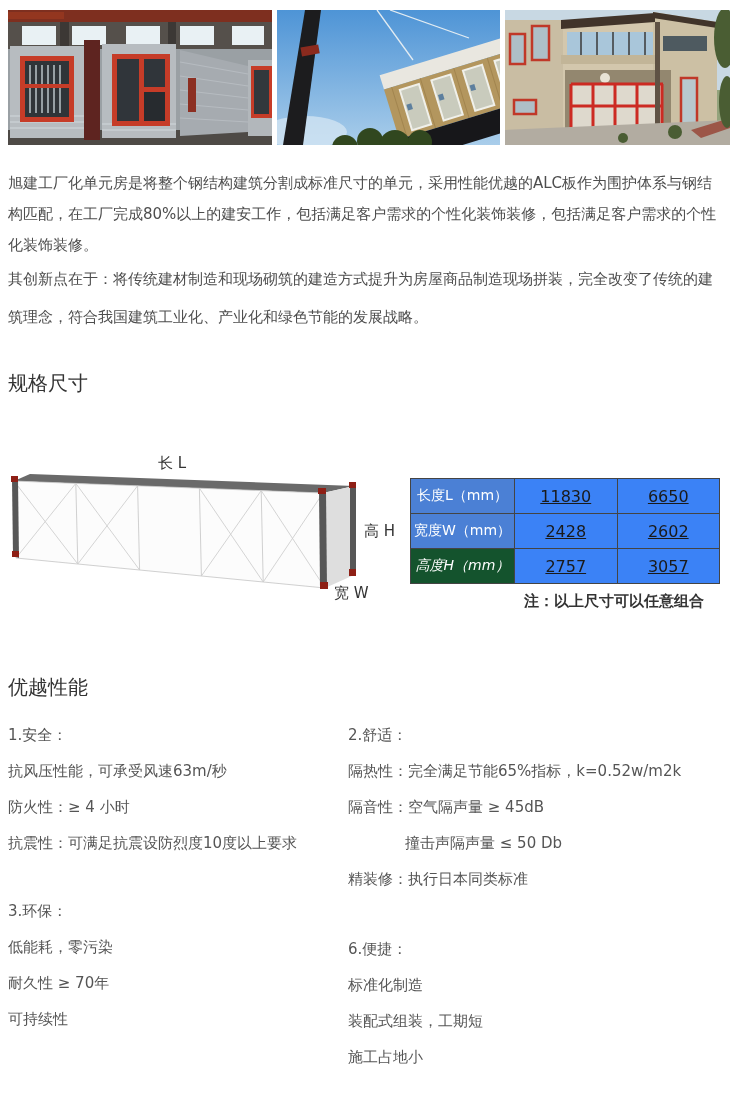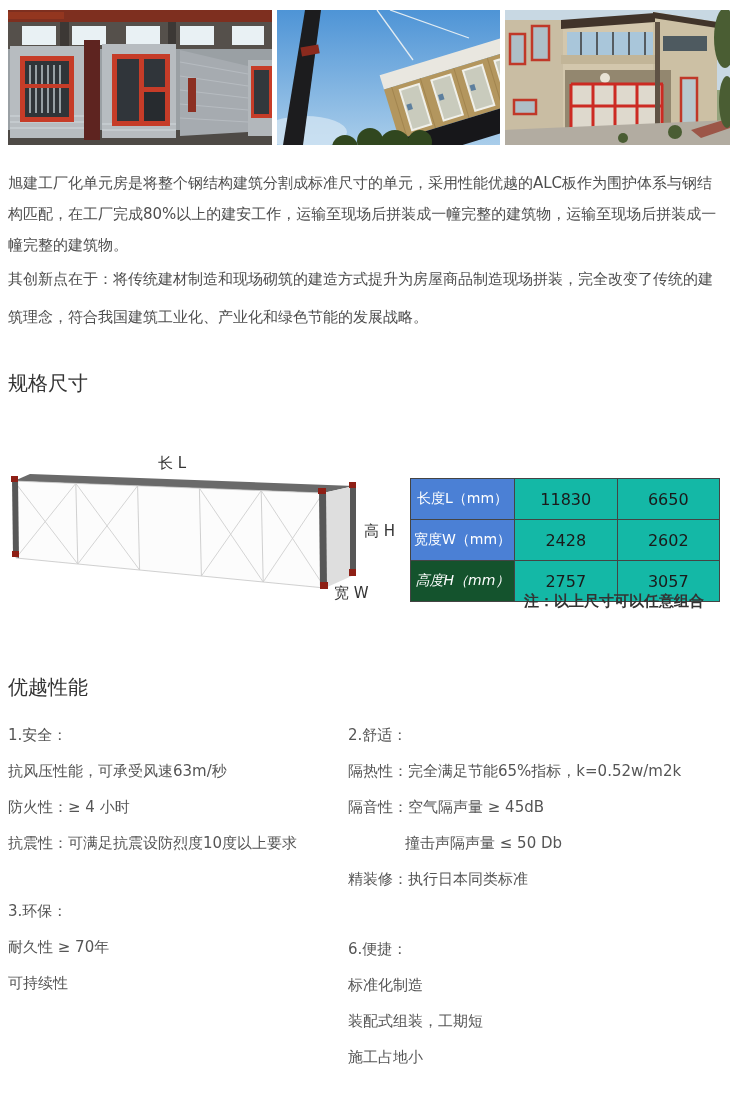--- a/index.html
+++ b/index.html
@@ -27,24 +27,24 @@
   #perf-heading  { top:673px; }
 
   
   #diagram { position:absolute; left:0; top:448px; width:400px; height:170px; }
   #diagram svg { display:block; width:100%; height:100%; }
   #diagram text { font-family:"DejaVu Sans", sans-serif; font-size:15px; fill:#333; }
 
   
   .spec-table { position:absolute; left:410px; top:478px; width:310px;
     border-collapse:collapse; table-layout:fixed; }
-  .spec-table th, .spec-table td { border:1px solid #444; height:41px;
+  .spec-table th, .spec-table td { border:1px solid #444; height:35px;
     text-align:center; vertical-align:middle; padding:0; }
   .spec-table th { width:104px; color:#fff; font-size:14px; font-weight:normal; }
-  .spec-table td { font-size:16px; color:#1a1a1a; background:#14b8a6; }
+  .spec-table td { font-size:16px; color:#1a1a1a; background:#3b82f6;text-decoration:underline; }
 
   .size-note { position:absolute; left:410px; top:592px; width:294px;
     text-align:right; font-size:15px; font-weight:bold; color:#333; }
 
   
   .perf-sec { position:absolute; width:360px; font-size:15px; color:#555; }
   #perf-sec-1 { left:8px;   top:725px; }
   #perf-sec-2 { left:348px; top:725px; }
   #perf-sec-3 { left:8px;   top:901px; }
   #perf-sec-4 { left:348px; top:939px; }
@@ -183,21 +183,21 @@
 
     <g fill="#4a5d33">
       <ellipse cx="220" cy="28" rx="11" ry="30"></ellipse>
       <ellipse cx="222" cy="92" rx="8" ry="26"></ellipse>
       <circle cx="170" cy="122" r="7"></circle>
       <circle cx="118" cy="128" r="5"></circle>
     </g>
   </svg>
 </div>
 
-<p class="para" id="para-1">旭建工厂化单元房是将整个钢结构建筑分割成标准尺寸的单元，采用性能优越的ALC板作为围护体系与钢结构匹配，在工厂完成80%以上的建安工作，运输至现场后拼装成一幢完整的建筑物，运输至现场后拼装成一幢完整的建筑物。</p>
+<p class="para" id="para-1">旭建工厂化单元房是将整个钢结构建筑分割成标准尺寸的单元，采用性能优越的ALC板作为围护体系与钢结构匹配，在工厂完成80%以上的建安工作，包括满足客户需求的个性化装饰装修，包括满足客户需求的个性化装饰装修。</p>
 <p class="para" id="para-2">其创新点在于：将传统建材制造和现场砌筑的建造方式提升为房屋商品制造现场拼装，完全改变了传统的建筑理念，符合我国建筑工业化、产业化和绿色节能的发展战略。</p>
 
 <h2 class="sec-heading" id="specs-heading">规格尺寸</h2>
 
 <div id="diagram">
   <svg viewBox="0 0 400 170">
 
     <polygon points="14,33 30,26 354,38 323,45" fill="#6a6a6a"></polygon>
 
     <polygon points="323,45 354,38 354,127 325,140" fill="#dedede"></polygon>
@@ -274,20 +274,21 @@
   </div>
 <div class="perf-sec" id="perf-sec-2">
     <div class="perf-title">2.舒适：</div>
     <div class="perf-item">隔热性：完全满足节能65%指标，k=0.52w/m2k</div>
     <div class="perf-item">隔音性：空气隔声量 ≥  45dB</div>
     <div class="perf-item indent">撞击声隔声量 ≤  50 Db</div>
     <div class="perf-item">精装修：执行日本同类标准</div>
   </div>
 <div class="perf-sec" id="perf-sec-3">
     <div class="perf-title">3.环保：</div>
+    <div class="perf-item">低能耗，零污染</div>
     <div class="perf-item">耐久性 ≥  70年</div>
     <div class="perf-item">可持续性</div>
   </div>
 <div class="perf-sec" id="perf-sec-4">
     <div class="perf-title">6.便捷：</div>
     <div class="perf-item">标准化制造</div>
     <div class="perf-item">装配式组装，工期短</div>
     <div class="perf-item">施工占地小</div>
   </div>
 

